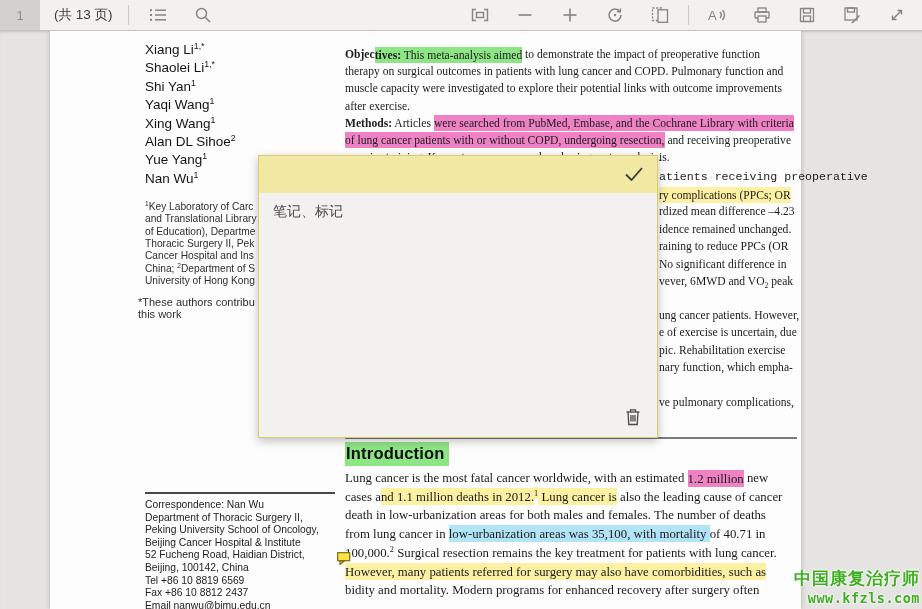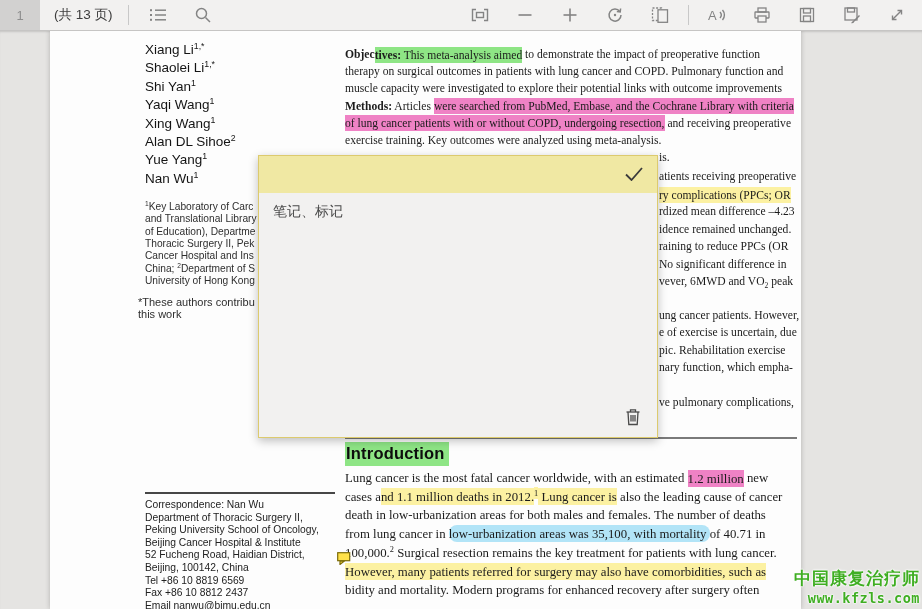--- a/index.html
+++ b/index.html
@@ -21,21 +21,21 @@
   .page{position:absolute;left:50px;top:0;width:751px;height:579px;background:#fdfdfd;
     box-shadow:0 0 5px rgba(0,0,0,.22);}
 
   .tline{white-space:nowrap;position:relative;}
   .b{font-weight:bold;}
   sup{font-size:65%;vertical-align:super;line-height:0;}
   sub{font-size:65%;vertical-align:sub;line-height:0;}
   .hl-green{background:var(--hl-green);padding:1.5px 0;}
   .hl-pink{background:var(--hl-pink);padding:1.5px 0;}
   .hl-yellow{background:var(--hl-yellow);padding:1.5px 0;}
-  .hl-blue{background:var(--hl-blue);padding:1.5px 0;border-radius:8px;}
+  .hl-blue{background:var(--hl-blue);padding:1.5px 0;}
 
   
   .authors{position:absolute;left:95px;top:11px;font-size:13.5px;color:#141414;}
   .authors .tline{line-height:18.4px;}
   .affils{position:absolute;left:95px;top:171px;font-size:10.2px;color:#2e2e2e;}
   .affils .tline{line-height:12.35px;}
   .contrib{position:absolute;left:81px;top:266px;font-size:11px;color:#2e2e2e;margin-left:7px;}
   .contrib .tline{line-height:12.35px;}
   .corr-rule{position:absolute;left:95px;top:462px;width:190px;height:1.5px;background:#474747;}
   .corresp{position:absolute;left:95px;top:469px;font-size:10.3px;color:#222;}
@@ -207,27 +207,28 @@
         <div class="tline"><span>Beijing, 100142, China</span></div>
         <div class="tline"><span>Tel +86 10 8819 6569</span></div>
         <div class="tline"><span>Fax +86 10 8812 2437</span></div>
         <div class="tline"><span>Email nanwu@bjmu.edu.cn</span></div>
       </div>
 
     <div class="abstract">
         <div class="tline"><span class="b">Objec</span><span class="b hl-green">tives:</span><span class="hl-green"> This meta-analysis aimed</span><span> to demonstrate the impact of preoperative function</span></div>
         <div class="tline"><span>therapy on surgical outcomes in patients with lung cancer and COPD. Pulmonary function and</span></div>
         <div class="tline"><span>muscle capacity were investigated to explore their potential links with outcome improvements</span></div>
+        <div class="tline"><span>after exercise.</span></div>
         <div class="tline"><span class="b">Methods:</span><span> Articles </span><span class="hl-pink">were searched from PubMed, Embase, and the Cochrane Library with criteria</span></div>
         <div class="tline"><span class="hl-pink">of lung cancer patients with or without COPD, undergoing resection,</span><span> and receiving preoperative</span></div>
         <div class="tline"><span>exercise training. Key outcomes were analyzed using meta-analysis.</span></div>
       </div>
     <div class="fragments">
         <div class="tline" style="position: absolute; top: 121px; left: 0px;"><span>is.</span></div>
-        <div class="tline" style="position: absolute; top: 140px; left: 0px;"><span>atients receiving preoperative</span></div>
+        <div class="tline" style="position: absolute; top: 140px; left: 0px; font-family: Liberation Mono, monospace;"><span>atients receiving preoperative</span></div>
         <div class="tline" style="position: absolute; top: 158px; left: 0px;"><span class="hl-yellow">ry complications (PPCs; OR</span></div>
         <div class="tline" style="position: absolute; top: 175px; left: 0px;"><span>rdized mean difference –4.23</span></div>
         <div class="tline" style="position: absolute; top: 193px; left: 0px;"><span>idence remained unchanged.</span></div>
         <div class="tline" style="position: absolute; top: 210px; left: 0px;"><span>raining to reduce PPCs (OR</span></div>
         <div class="tline" style="position: absolute; top: 228px; left: 0px;"><span>No significant difference in</span></div>
         <div class="tline" style="position: absolute; top: 245px; left: 0px;"><span>vever, 6MWD and VO</span><sub>2</sub><span> peak</span></div>
         <div class="tline" style="position: absolute; top: 279px; left: 0px;"><span>ung cancer patients. However,</span></div>
         <div class="tline" style="position: absolute; top: 296px; left: 0px;"><span>e of exercise is uncertain, due</span></div>
         <div class="tline" style="position: absolute; top: 314px; left: 0px;"><span>pic. Rehabilitation exercise</span></div>
         <div class="tline" style="position: absolute; top: 331px; left: 0px;"><span>nary function, which empha-</span></div>

